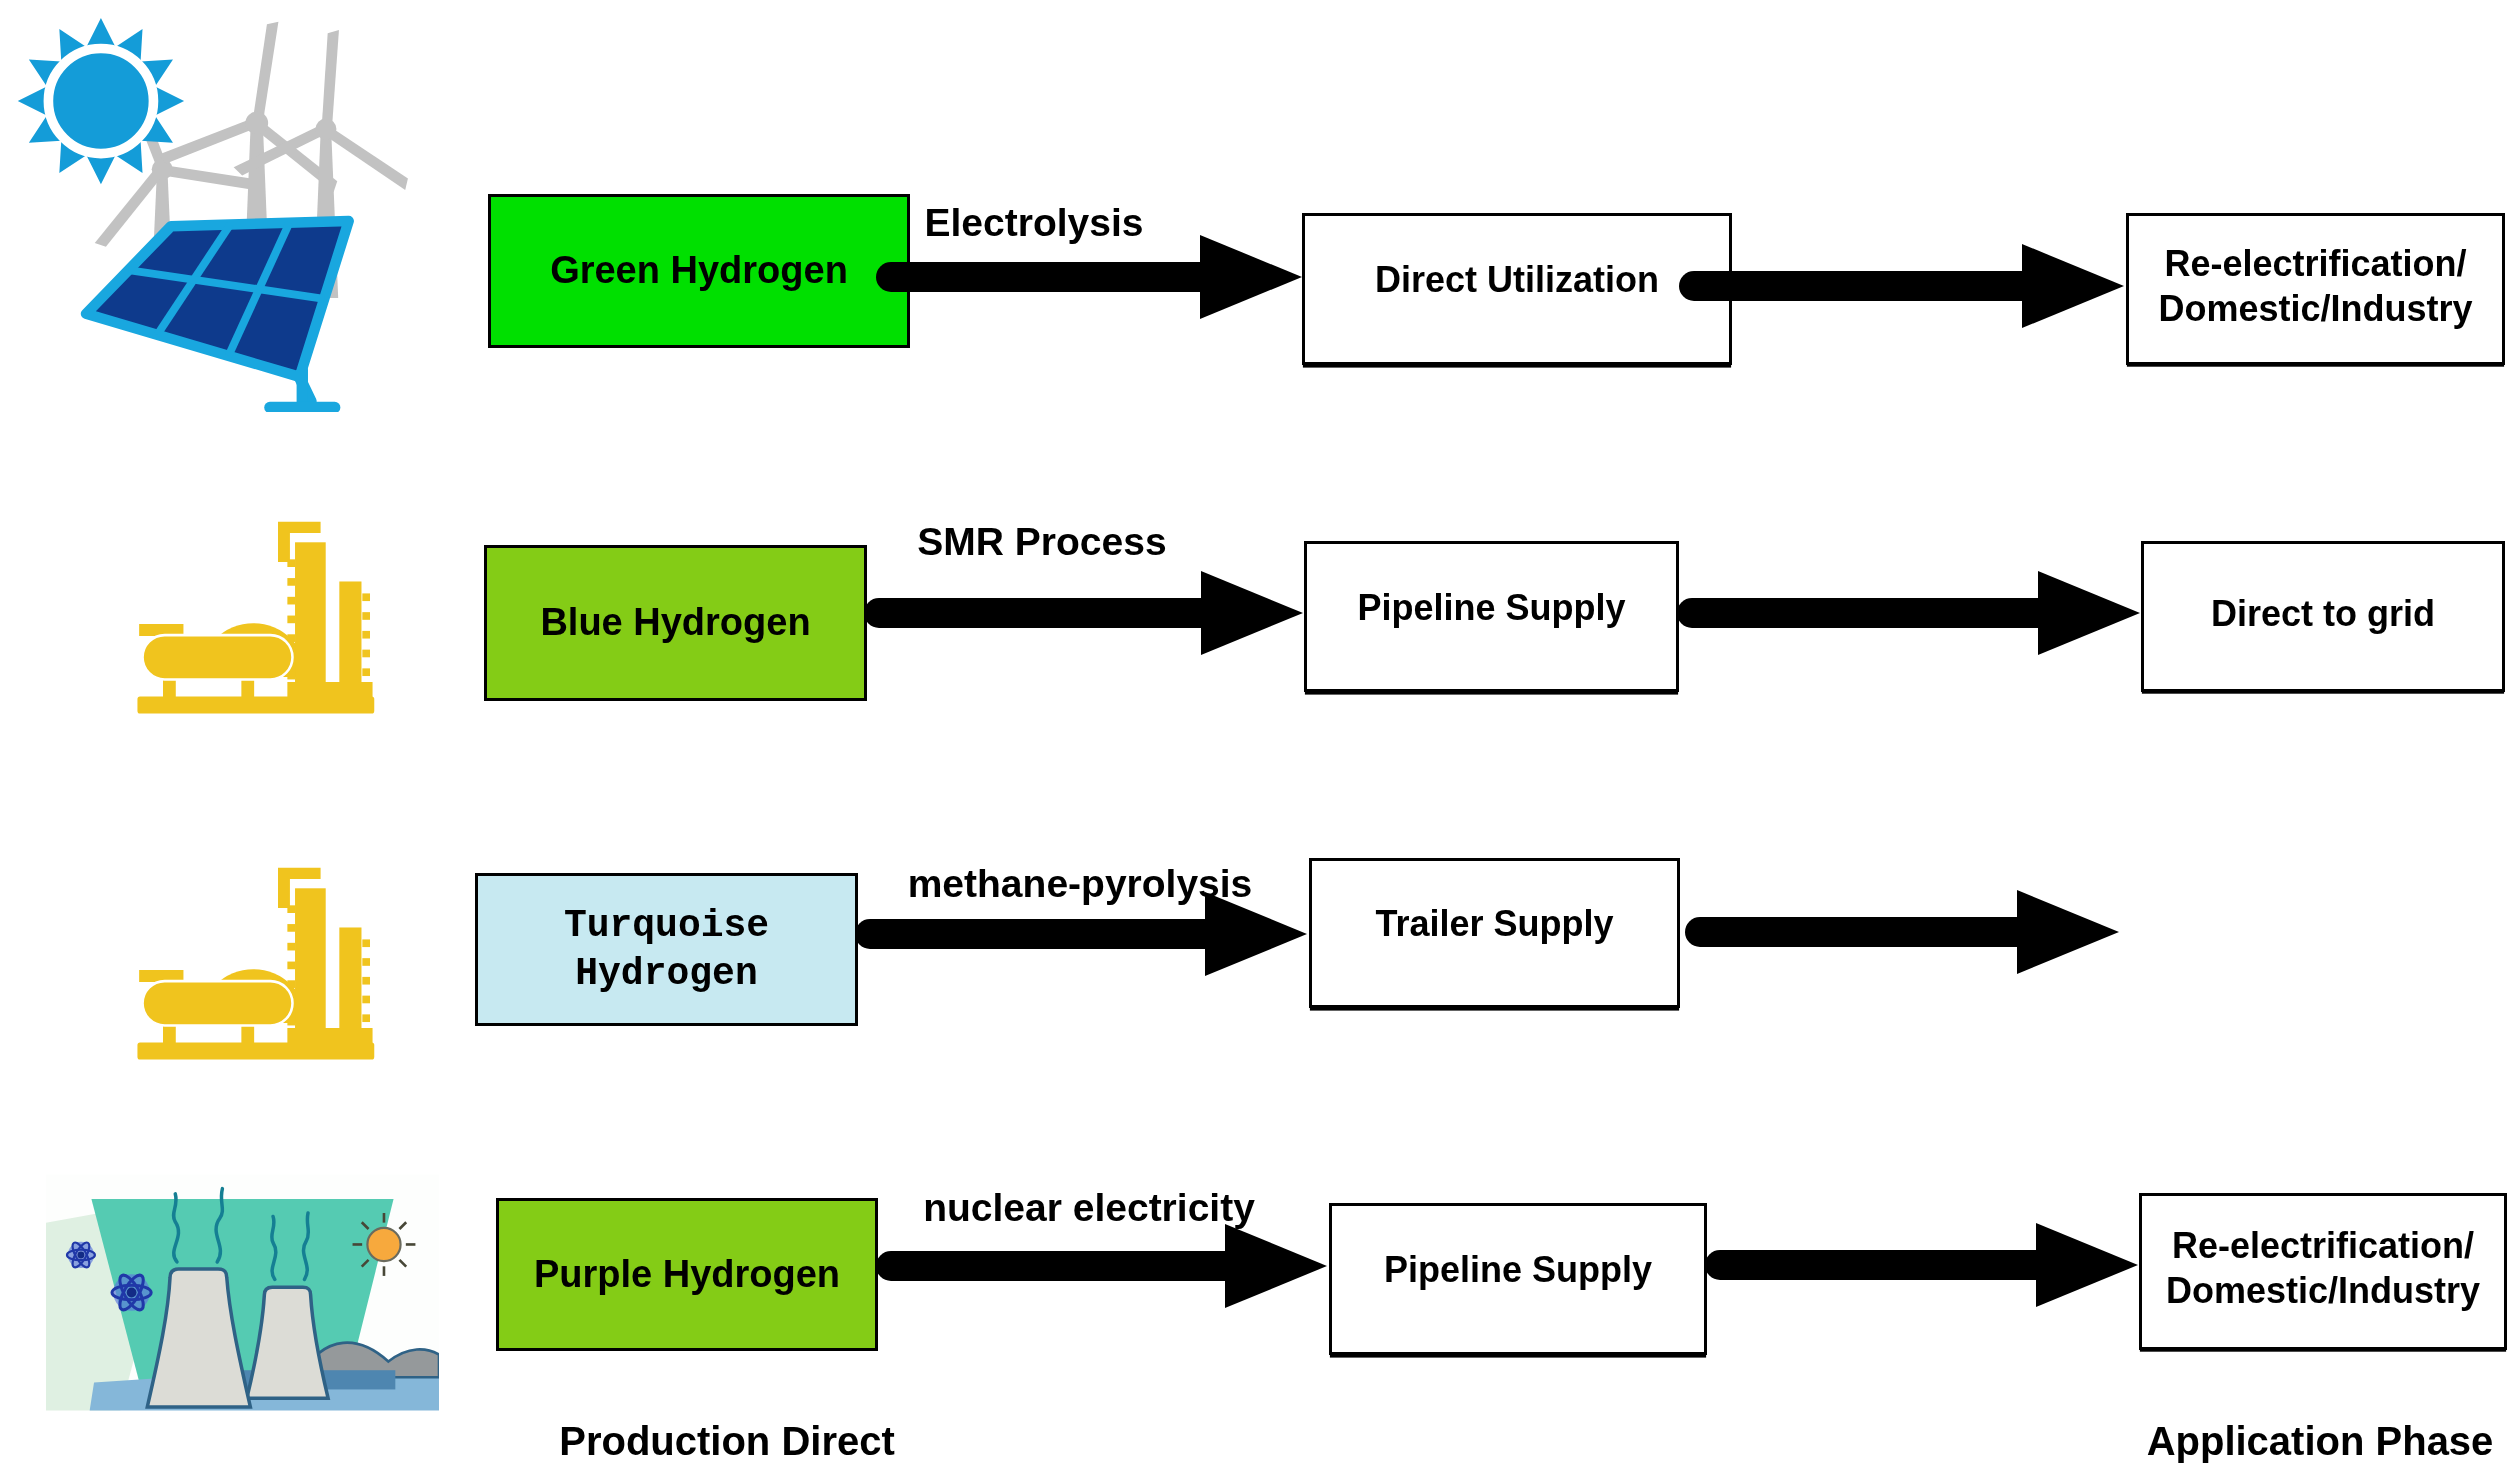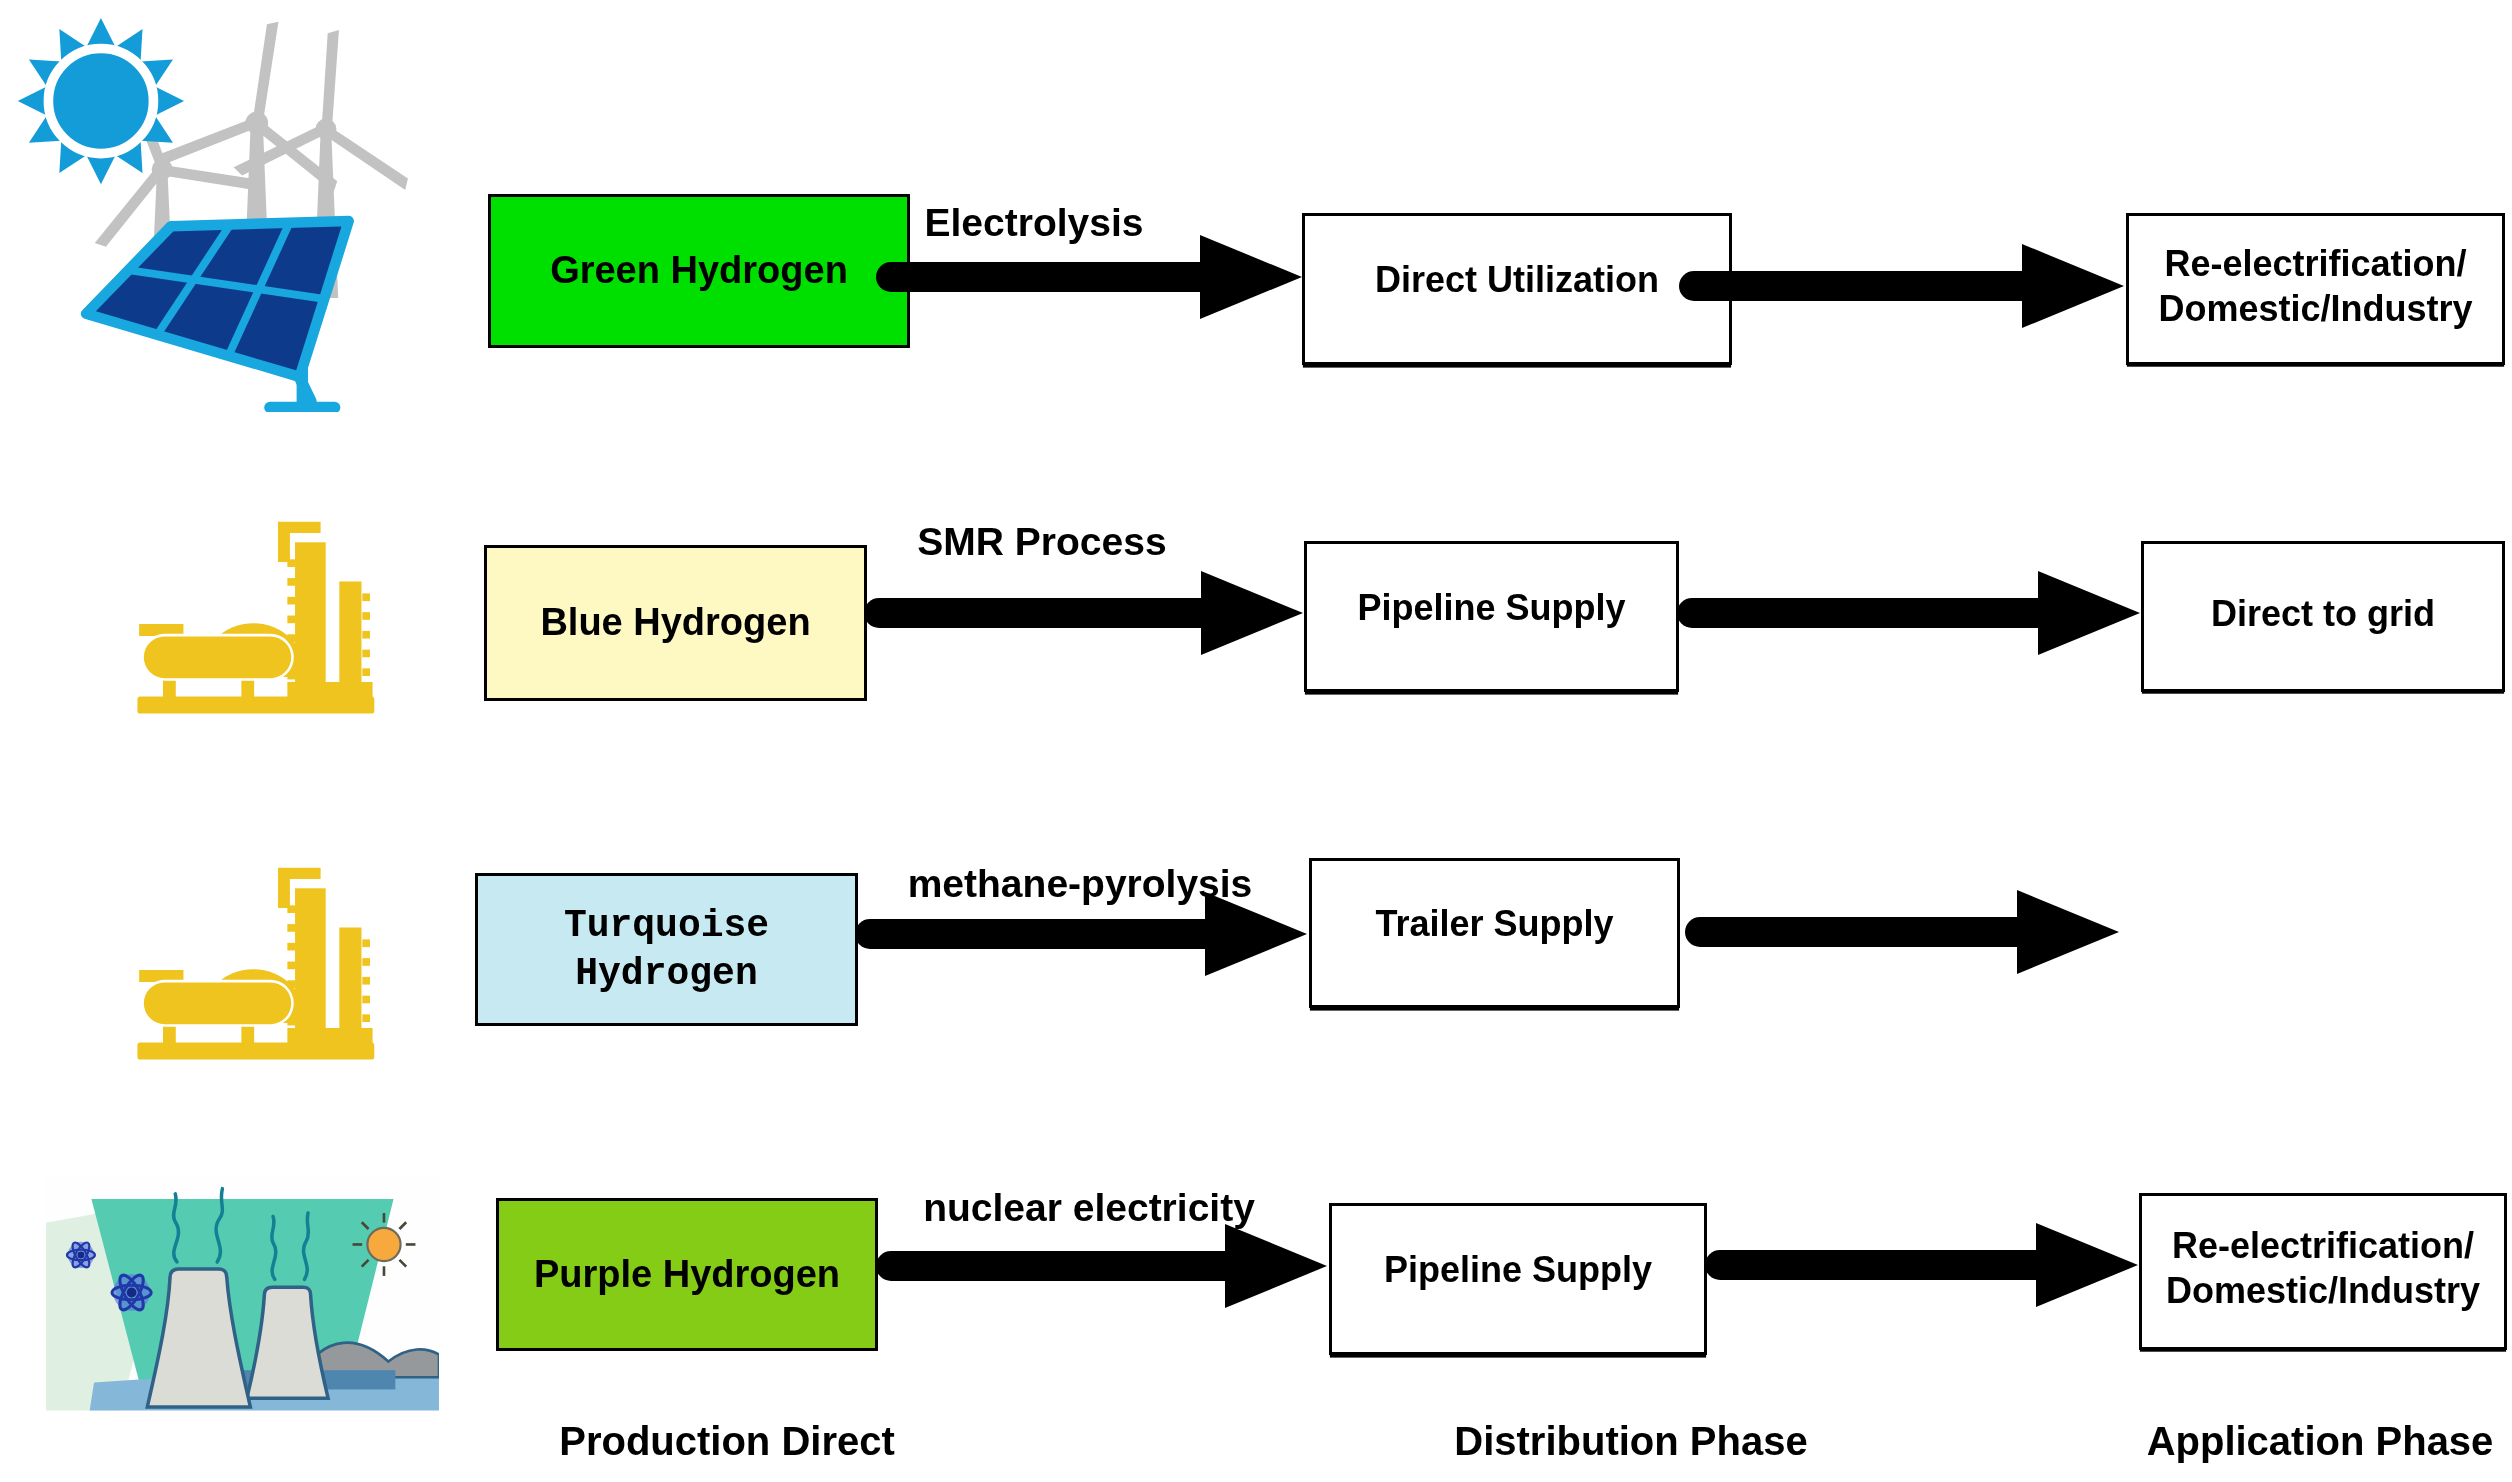--- a/index.html
+++ b/index.html
@@ -278,21 +278,21 @@
   </div>
   <div class="arrow b1">
       <div class="shaft"></div>
       <div class="head"></div>
     </div>
   <div class="box app x1">
     <span>Re-electrification/
 Domestic/Industry</span>
   </div>
 
-  <div class="box prod p2" style="background: #fef9c3;">
+  <div class="box prod p2" style="background: #84cc16;">
     <span>Blue Hydrogen</span>
   </div>
   <div class="lbl proc pl2">SMR Process</div>
   <div class="arrow a2">
       <div class="shaft"></div>
       <div class="head"></div>
     </div>
   <div class="box mid m2">
     <span>Pipeline Supply</span>
   </div>
@@ -335,17 +335,16 @@
   <div class="arrow b4">
       <div class="shaft"></div>
       <div class="head"></div>
     </div>
   <div class="box app x4">
     <span>Re-electrification/
 Domestic/Industry</span>
   </div>
 
   <div class="lbl phase ph1">Production Direct</div>
-  <div class="lbl phase ph2">Distribution Phase</div>
   <div class="lbl phase ph3">Application Phase</div>
 
 </div>
 
 
 </body></html>

